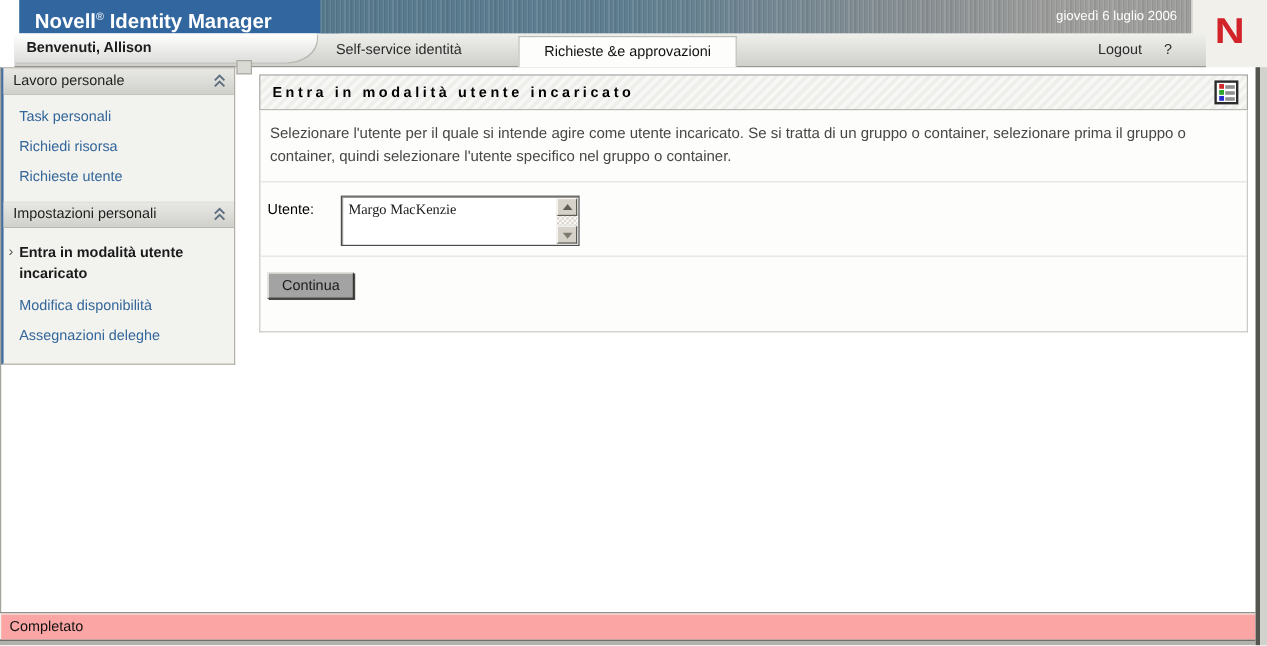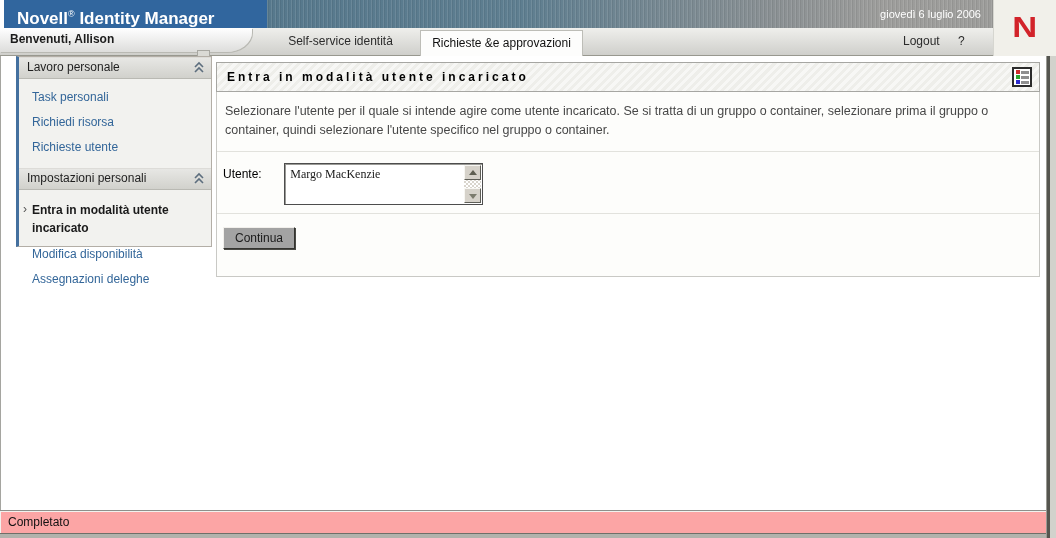--- a/index.html
+++ b/index.html
@@ -1,62 +1,62 @@
 <!DOCTYPE html>
 <html><head>
 <meta charset="utf-8">
 <style>
   html,body{margin:0;padding:0;background:#ffffff;}
   .screen{position:relative;width:1056px;height:538px;background:#ffffff;overflow:hidden;
           font-family:"Liberation Sans", sans-serif;font-size:12px;color:#1a1a1a;}
 
   
-  .brand-bar{position:absolute;left:4px;top:0;width:267px;height:28px;background:#31669e;
+  .brand-bar{position:absolute;left:16px;top:0;width:267px;height:28px;background:#31669e;
              color:#fff;font-size:17px;font-weight:bold;line-height:28px;padding-left:13px;box-sizing:border-box;white-space:nowrap;}
   .brand-bar .reg{font-size:9px;vertical-align:super;font-weight:normal;}
   .texture-bar{position:absolute;left:267px;top:0;width:726px;height:28px;
       background-image:
         repeating-linear-gradient(90deg, rgba(255,255,255,.10) 0 1px, rgba(0,0,0,.06) 1px 2px, rgba(0,0,0,0) 2px 4px),
         linear-gradient(90deg,#56788c 0%,#5e7e90 35%,#8a9093 70%,#9d9d9b 85%,#9c9c9a 100%);
       color:#fff;text-align:right;line-height:28px;font-size:11px;padding-right:12px;box-sizing:border-box;}
   .logo-block{position:absolute;left:993px;top:0;width:63px;height:56px;background:#f1f0ea;
               border-left:1px solid #d6d6d0;box-sizing:border-box;text-align:center;}
   .logo-n{display:inline-block;margin-top:12px;color:#d2232a;font-size:30px;font-weight:bold;line-height:30px;
           transform:scaleX(1.15);}
 
   
-  .second-bar{position:absolute;left:0;top:28px;width:993px;height:28px;
+  .second-bar{position:absolute;left:12px;top:28px;width:993px;height:28px;
               background:linear-gradient(180deg,#efefec,#cfcfcb);border-bottom:1px solid #98988f;box-sizing:border-box;}
   .welcome-strip{position:absolute;left:0;top:0;width:252px;height:24px;
                  background:linear-gradient(180deg,#ffffff,#dddddb);
                  border-bottom-right-radius:26px 20px;box-shadow:1px 1px 0 #b9b9b3;}
   .welcome-label{position:absolute;left:10px;top:4px;font-weight:bold;color:#1c1c1c;white-space:nowrap;}
   .tab-inactive{position:absolute;left:268px;top:0;width:145px;height:27px;line-height:27px;
-                text-align:center;color:#2b2b2b;white-space:nowrap;cursor:default;}
-  .tab-active{position:absolute;left:420px;top:2px;width:163px;height:26px;line-height:25px;
+                text-align:left;color:#2b2b2b;white-space:nowrap;cursor:default;}
+  .tab-active{position:absolute;left:420px;top:2px;width:182px;height:26px;line-height:25px;
               background:#fdfdfc;border:1px solid #bdbdb7;border-bottom:none;box-sizing:border-box;
               text-align:center;color:#111;white-space:nowrap;}
   .logout-link{position:absolute;left:903px;top:0;height:27px;line-height:27px;color:#2b2b2b;}
   .help-link{position:absolute;left:958px;top:0;height:27px;line-height:27px;color:#2b2b2b;}
   .corner-box{position:absolute;left:197px;top:50px;width:13px;height:12px;background:#dadad5;
               border:1px solid #a8a8a2;box-sizing:border-box;}
 
   
   .left-window-edge{position:absolute;left:0;top:56px;width:1px;bottom:0;background:#a5a5a0;}
   .right-edge-dark{position:absolute;left:1046px;top:56px;width:4px;bottom:0;
                    background:linear-gradient(90deg,#9a9a94 0 1px,#55554f 1px 100%);z-index:6;}
   .right-edge-light{position:absolute;left:1050px;top:56px;width:6px;bottom:0;background:#d2d2cc;z-index:6;}
   .status-bar{position:absolute;left:0;top:510px;width:1056px;height:23px;
               background:#fca5a5;border-top:1px solid #8f8f8b;box-shadow:inset 0 1px 0 #f2f2ee, inset 1px 0 0 #f2f2ee;
               box-sizing:border-box;line-height:22px;padding-left:8px;color:#111;z-index:5;}
   .bottom-strip{position:absolute;left:0;top:533px;width:1056px;height:5px;
                 background:linear-gradient(180deg,#6f6f69 0 1px,#b2b2ac 1px 100%);z-index:5;}
 
   
-  .sidebar{position:absolute;left:16px;top:56px;width:196px;height:191px;background:#f2f2ef;
+  .sidebar{position:absolute;left:0;top:56px;width:196px;height:248px;background:#f2f2ef;
            border:1px solid #b3aea6;border-left:3px solid #44709f;box-sizing:border-box;}
   .side-header{height:20px;background:linear-gradient(180deg,#e7e7e4,#d1d1cc);
                border-top:1px solid #dddcd8;border-bottom:1px solid #b9b9b3;
                line-height:19px;padding-left:8px;color:#1f1f1f;position:relative;cursor:pointer;}
   .side-header .chev{position:absolute;right:6px;top:3px;}
   .side-list{padding:6px 0 8px 0;}
   .side-item{display:block;line-height:25px;padding-left:13px;color:#336699;text-decoration:none;cursor:pointer;}
   .side-item-active{position:relative;display:block;padding:5px 6px 5px 13px;line-height:18px;
                     font-weight:bold;color:#1a1a1a;cursor:default;}
   .side-item-active .marker{position:absolute;left:4px;top:4px;font-weight:normal;color:#555;}

